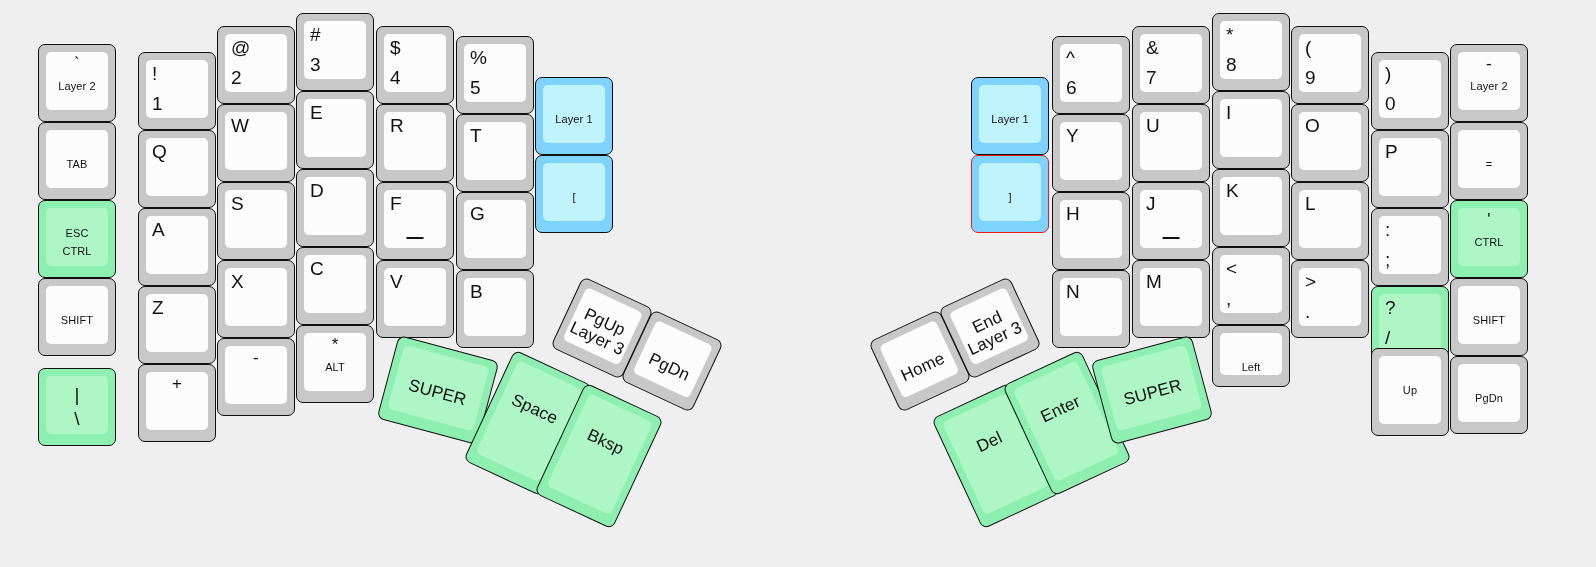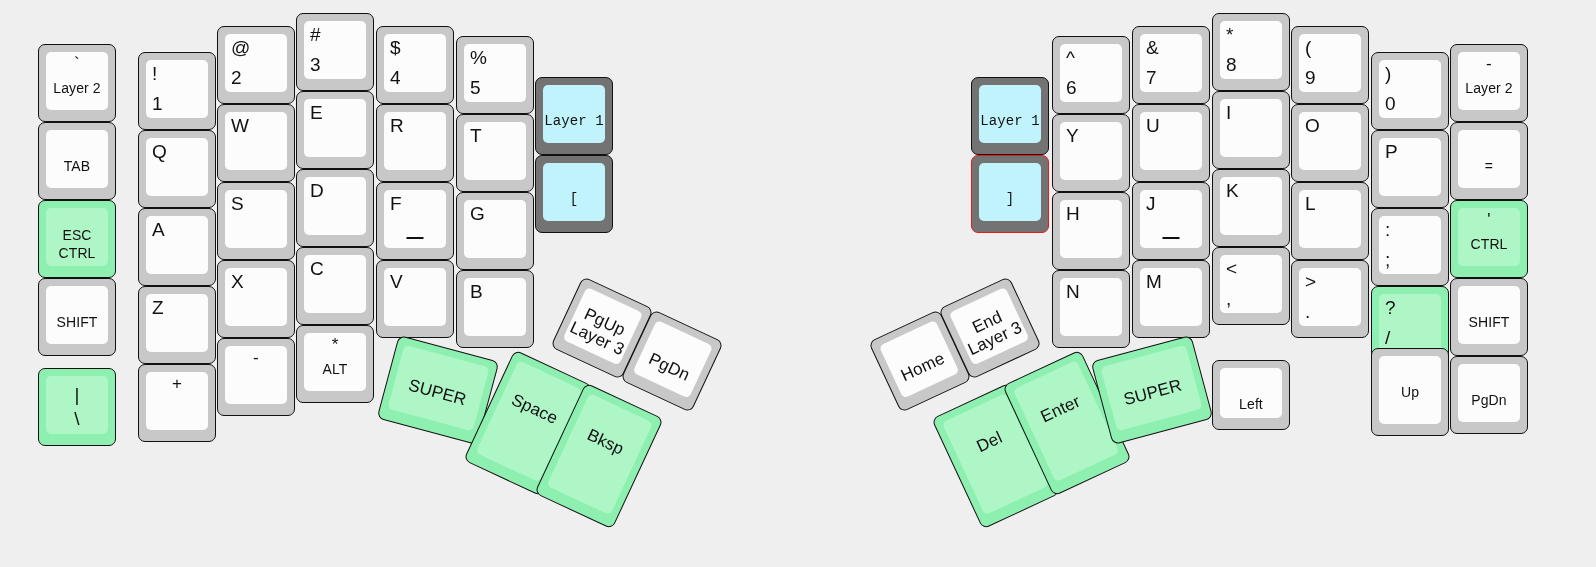--- a/index.html
+++ b/index.html
@@ -38,38 +38,38 @@
     height: 100%;
     border-radius: 5px;
     background: #fcfcfc;
     position: relative;
     overflow: hidden;
   }
 
   
   .key.green       { background: #8df0b1; }
   .key.green > .cap{ background: #aff6c7; }
-  .key.cyan        { background: #737373; font-family: Liberation Mono, monospace; }
+  .key.cyan        { background: #7dd3fc; }
   .key.cyan > .cap { background: #c1f3fc; }
   .key.sel         { border-color: #f41515; }
 
   
   .lg {
     position: absolute;
     color: #111;
     line-height: 1.05;
     white-space: pre;
     letter-spacing: 0.1px;
   }
   
   .lg.tl   { left: 6px;  top: 4px;  font-size: 19px; }
   
   .lg.bl   { left: 6px;  top: 34px; font-size: 19px; }
   
-  .lg.ctr  { left: 0; right: 0; text-align: center; font-size: 14px; }
+  .lg.ctr  { left: 0; right: 0; text-align: center; font-size: 11px; }
   .lg.ctr1 { top: 20px; }
   .lg.ctr2 { top: 38px; }
   .lg.ctrm { top: 29px; }
   
   .lg.ctop { left: 0; right: 0; text-align: center; top: 3px; font-size: 17px; }
   
   .lg.cs1  { left: 0; right: 0; text-align: center; top: 9px;  font-size: 19px; }
   .lg.cs2  { left: 0; right: 0; text-align: center; top: 33px; font-size: 19px; }
   
   .homebar {
@@ -318,21 +318,21 @@
       <div class="cap">
         <span class="lg tl">K</span>
       </div>
     </div>
     <div class="key " style="left: 1212px; top: 247px; width: 78px; height: 78px;">
       <div class="cap">
         <span class="lg tl">&lt;</span>
         <span class="lg bl">,</span>
       </div>
     </div>
-    <div class="key " style="left: 1212px; top: 325px; width: 78px; height: 70px; margin-top: 35px;">
+    <div class="key " style="left: 1212px; top: 325px; width: 78px; height: 62px;">
       <div class="cap">
         <span class="lg ctr ctrm">Left</span>
       </div>
     </div>
     <div class="key " style="left: 1291px; top: 26px; width: 78px; height: 78px;">
       <div class="cap">
         <span class="lg tl">(</span>
         <span class="lg bl">9</span>
       </div>
     </div>

